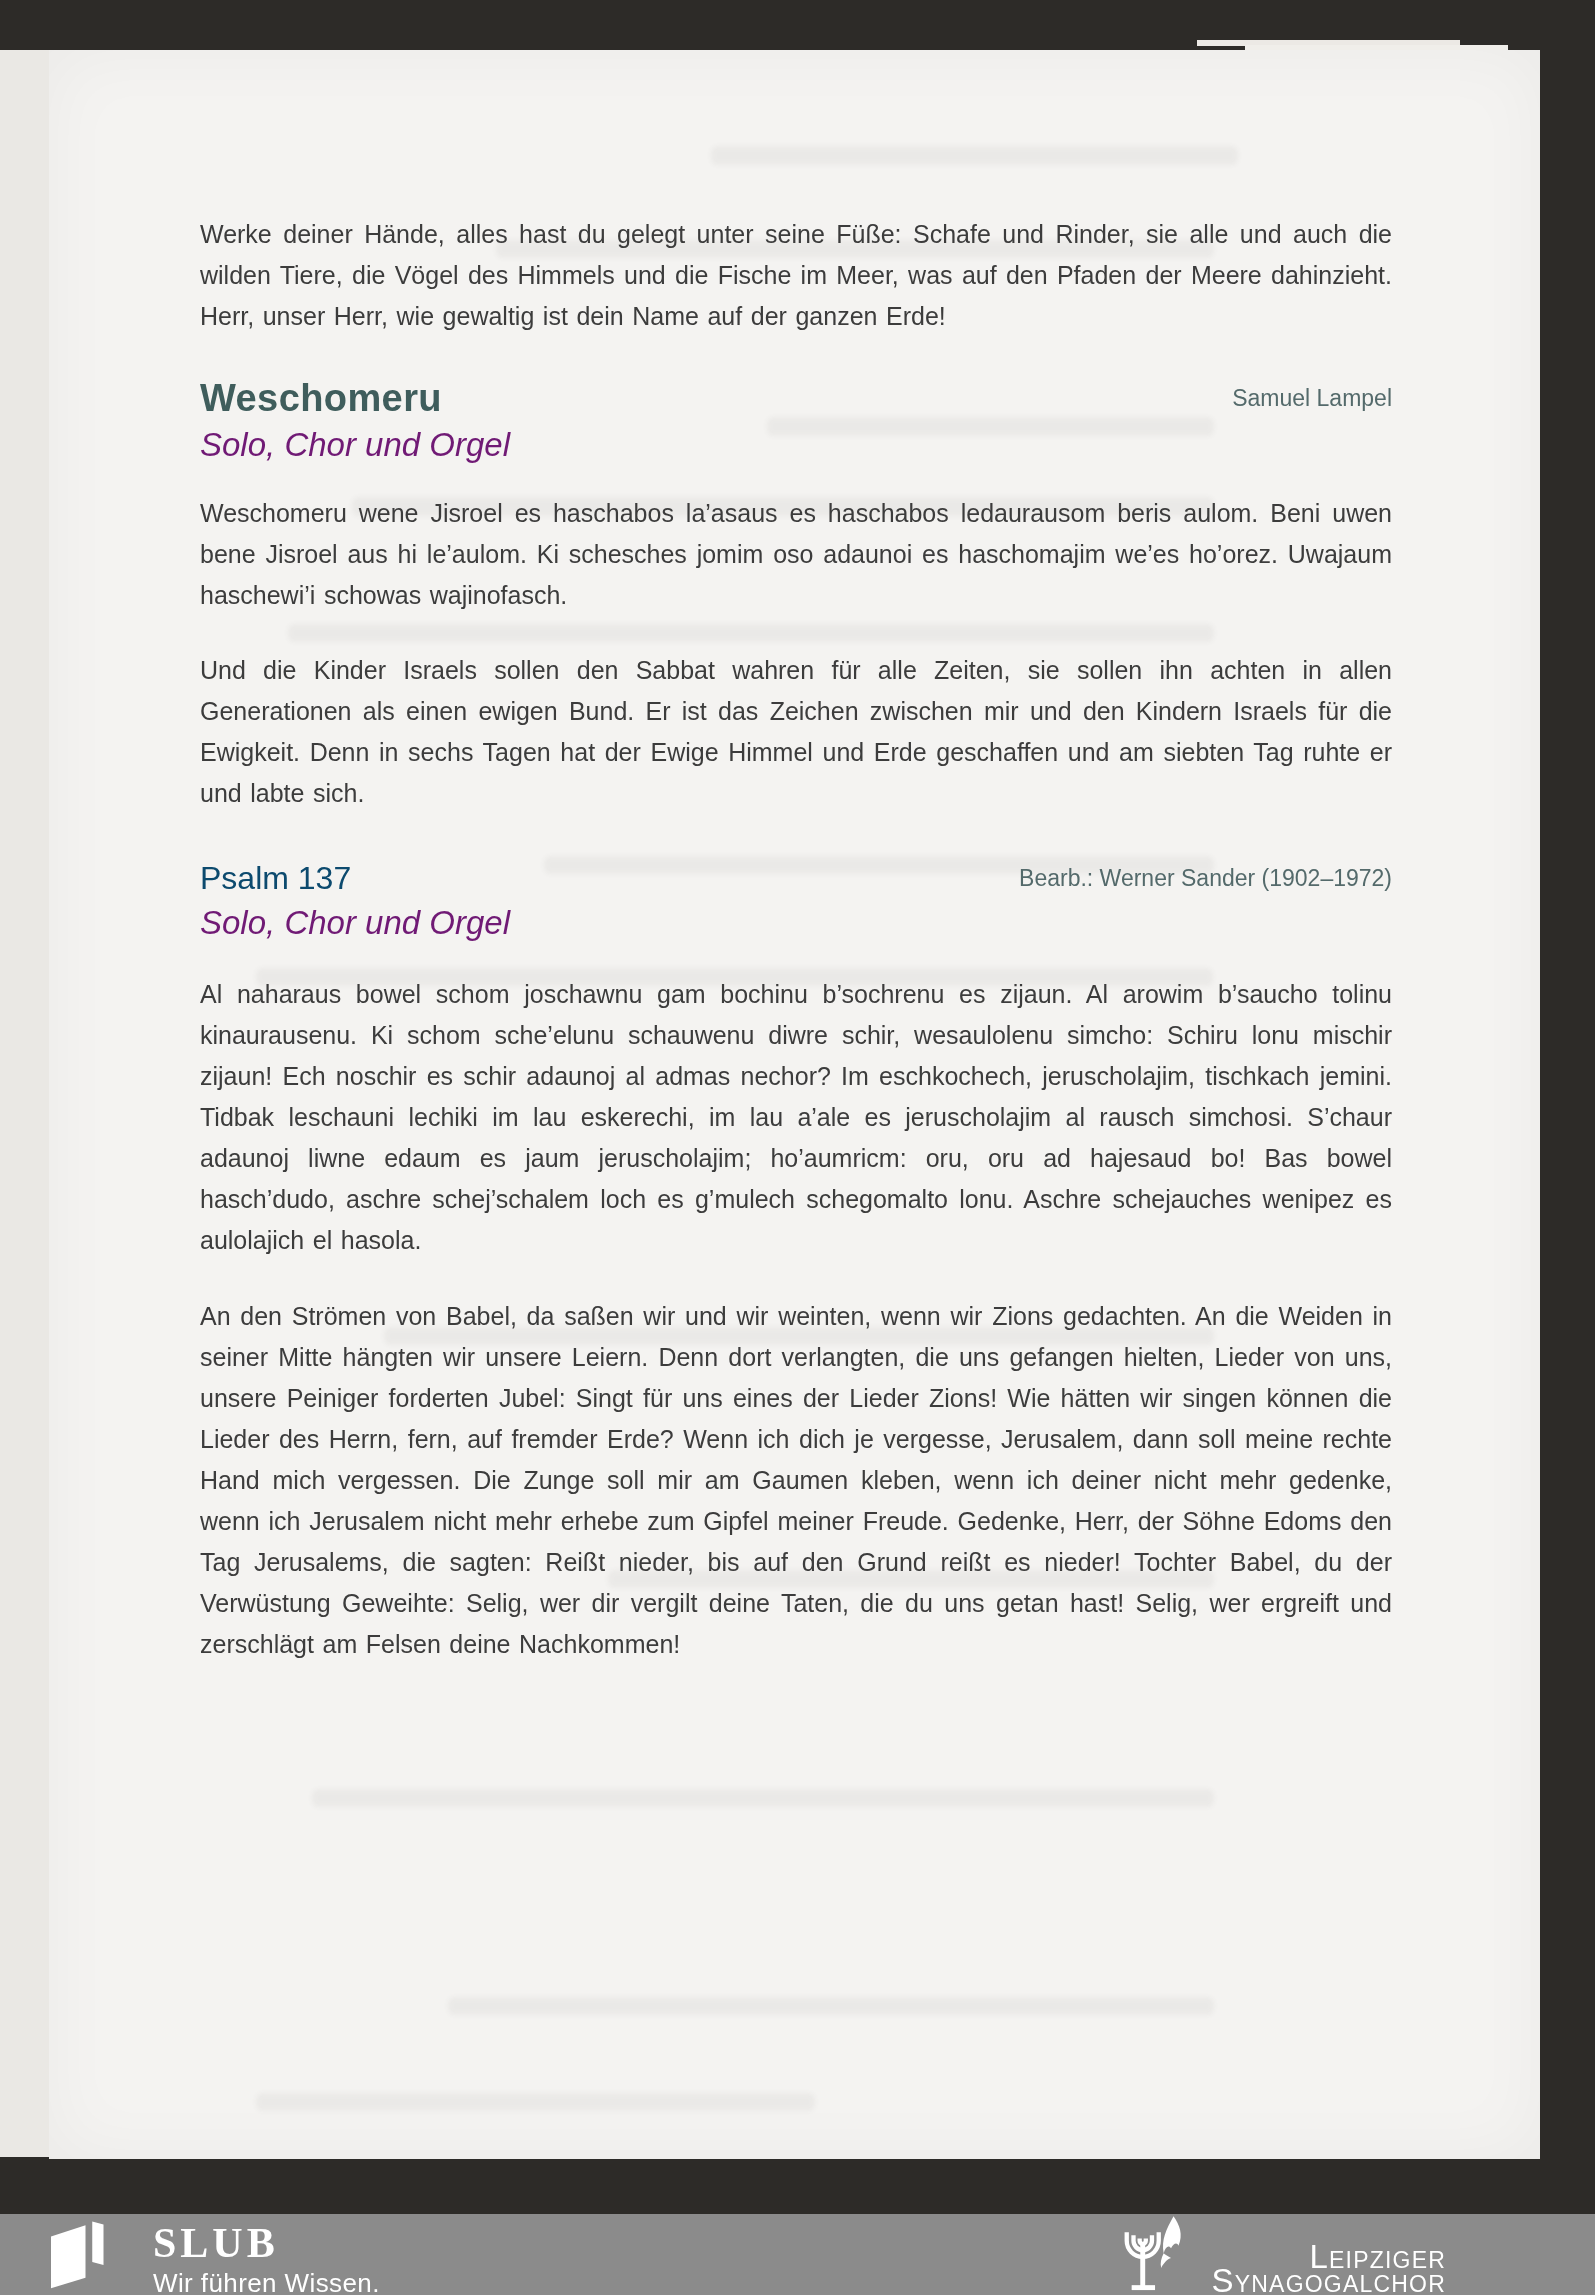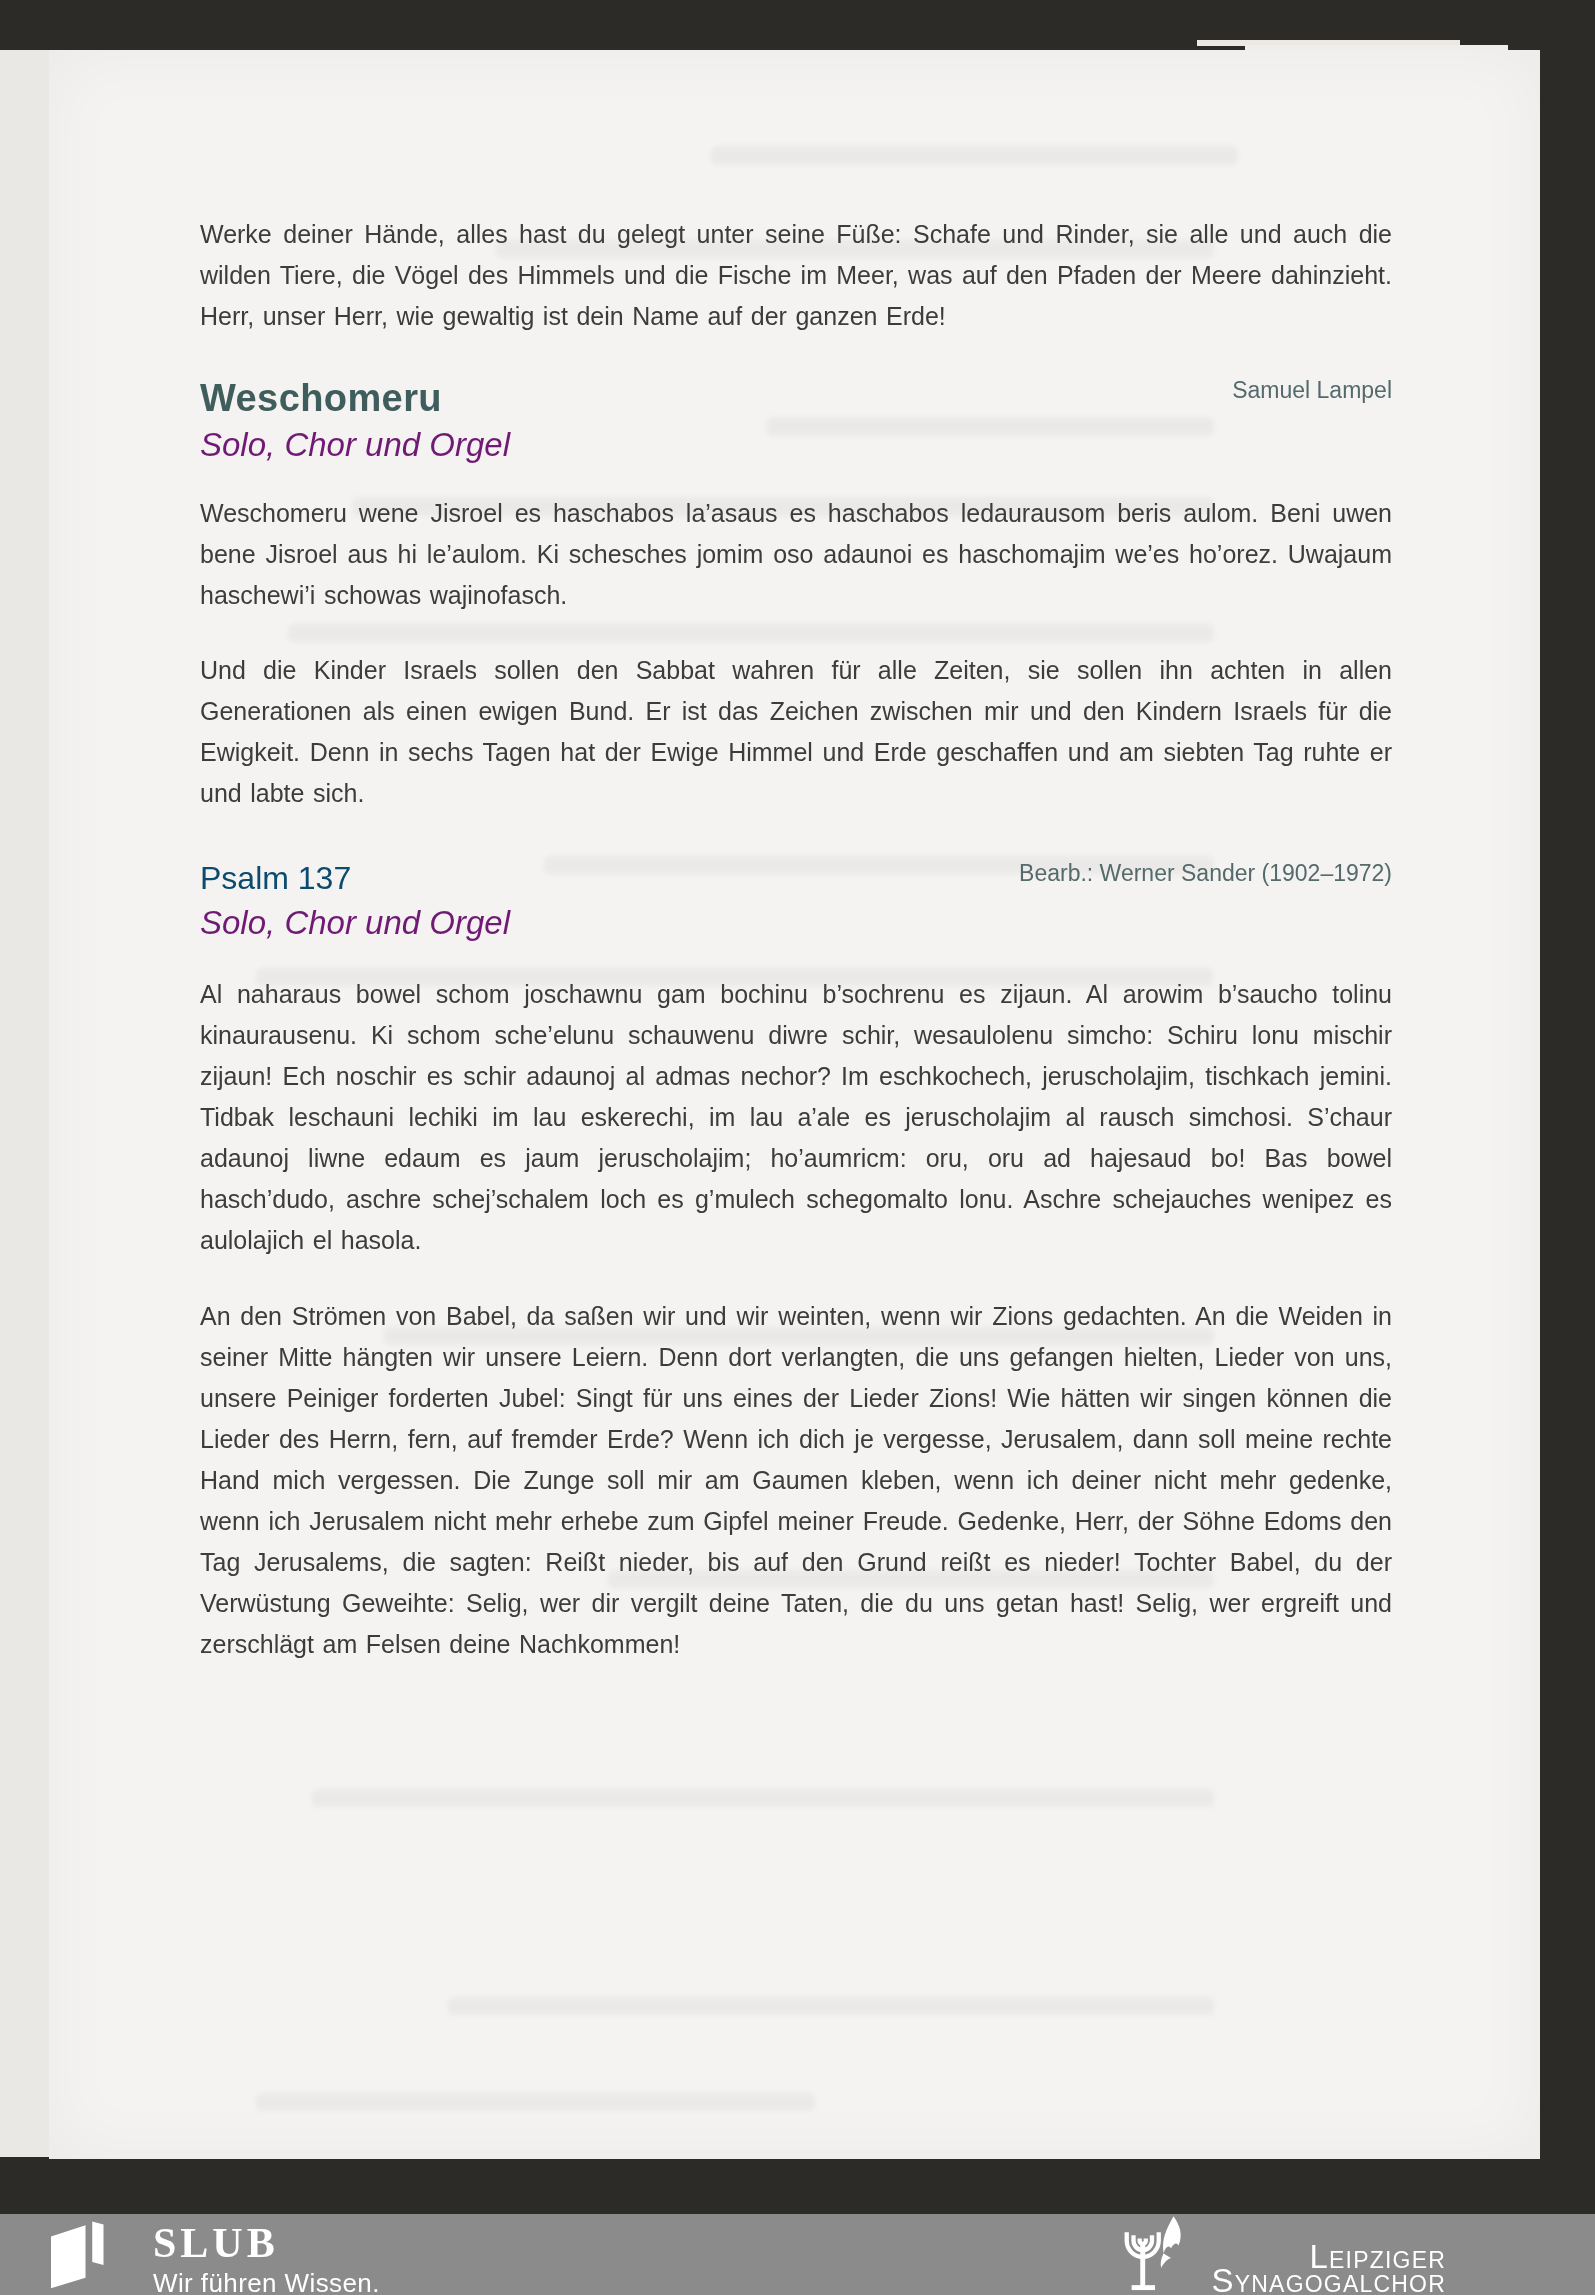--- a/index.html
+++ b/index.html
@@ -31,21 +31,21 @@
     font-size:25px;line-height:41px;color:#3c3c3c;
     text-align:justify;margin:0;
     word-spacing:1.6px;
   }
   .mb-p1{margin-bottom:40px;}
   .mb-p2{margin-bottom:34px;}
   .mb-p3{margin-bottom:46px;}
   .mb-p4{margin-bottom:35px;}
   .song-header{margin:0 0 32px 0;}
   .song-header.first{margin-bottom:29px;}
-  .song-row{display:flex;justify-content:space-between;align-items:flex-start;}
+  .song-row{display:flex;justify-content:space-between;align-items:center;}
   .song-title{
     font-size:38px;font-weight:bold;color:#3f5d5c;letter-spacing:0.4px;
   }
   .composer{
     font-size:23px;color:#546a6b;
   }
   .psalm-ref{
     font-size:32px;color:#0c4a6e;
   }
   .scoring{

